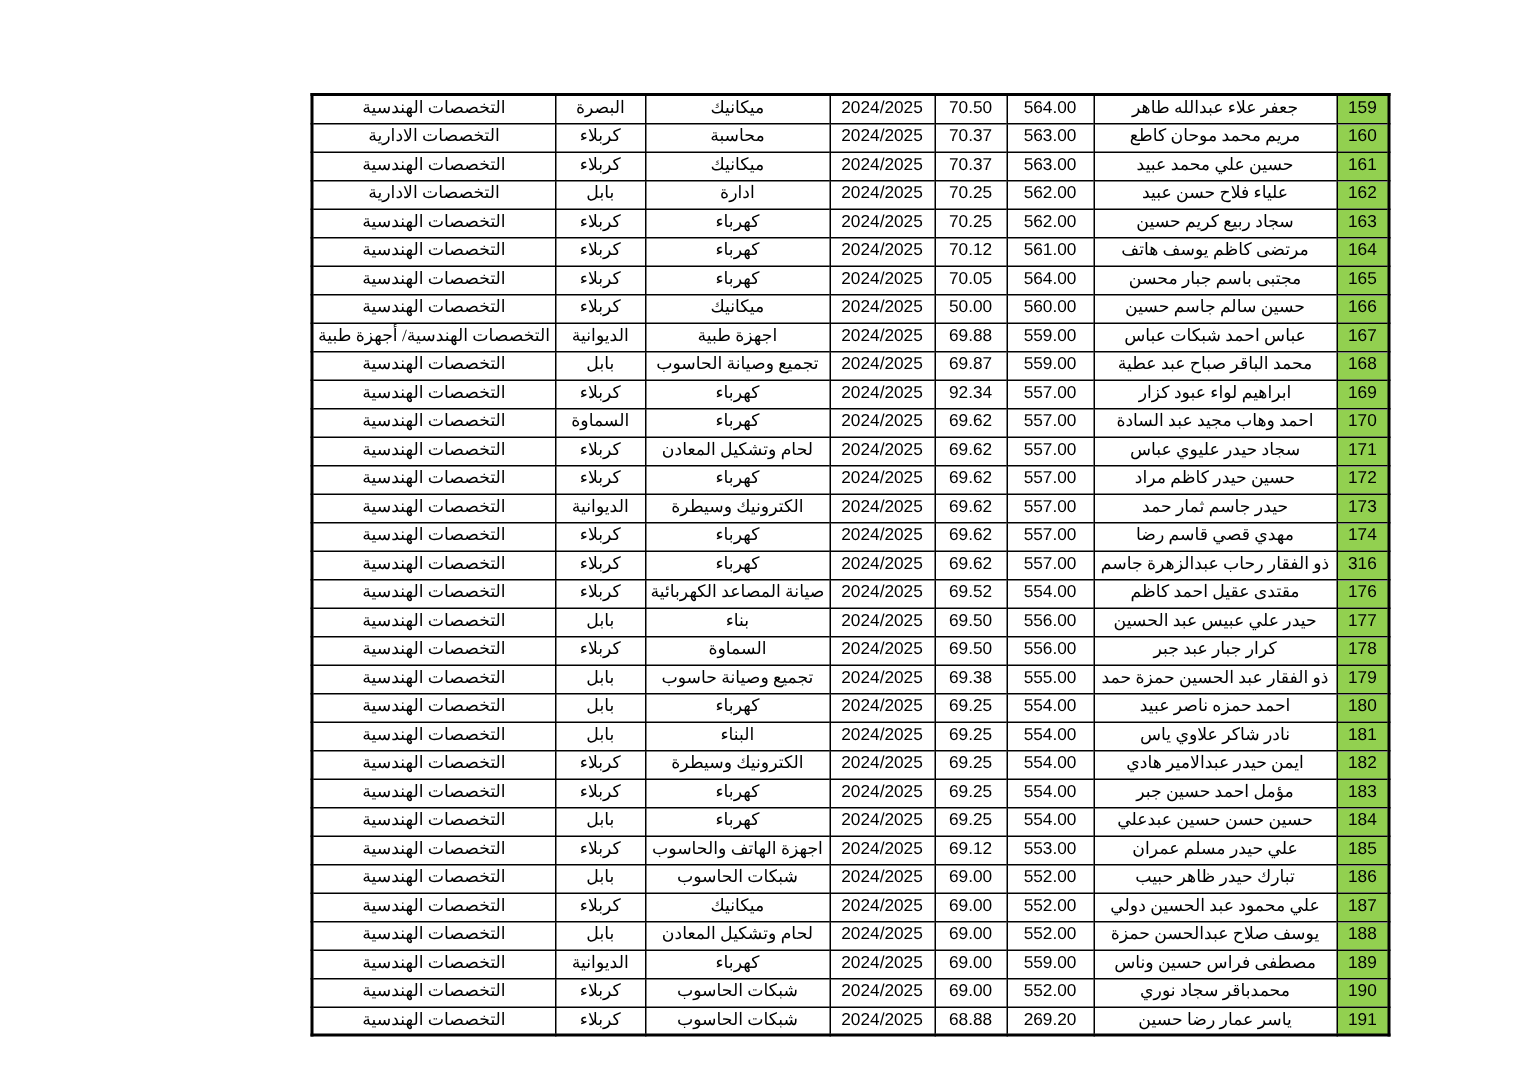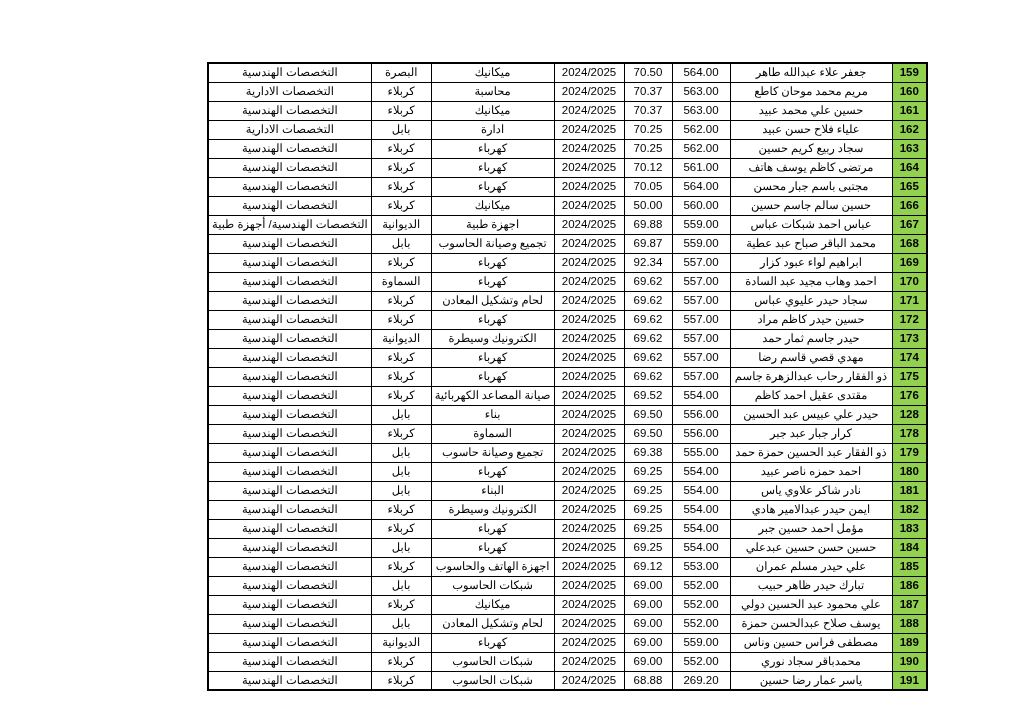--- a/index.html
+++ b/index.html
@@ -43,39 +43,39 @@
   col.c-total     { width: 58px;  }
   col.c-avg       { width: 48px;  }
   col.c-year      { width: 70px;  }
   col.c-specialty { width: 114px; }
   col.c-province  { width: 60px;  }
   col.c-category  { width: 156px; }
 
   td.cell-rank {
     background: #92d050;
     color: #1f1f1f;
-    font-weight: 700;
+    font-weight: 400;
     font-size: 12px;
     border-left: 2px solid #000000;   
     border-right: 2px solid #000000;  
   }
   td.cell-name {
     font-family: Liberation Serif, serif;
     font-size: 12px;
     border-left: 2px solid #000000;
   }
   td.cell-total, td.cell-avg, td.cell-year {
     font-family: "Liberation Sans", "DejaVu Sans", sans-serif;
   }
   td.cell-specialty, td.cell-province {
     font-family: "Liberation Serif", "DejaVu Serif", serif;
     font-size: 11.5px;
   }
   td.cell-category {
-    font-family: Liberation Sans, sans-serif;
+    font-family: Liberation Serif, serif;
     font-size: 11.5px;
     text-align: right;
     padding-right: 6px;
     margin-top: 26px;
   }
 </style>
 </head>
 <body>
 
 <div class="sheet">
@@ -262,21 +262,21 @@
     <td class="cell-name">مهدي قصي قاسم رضا</td>
     <td class="cell-total">557.00</td>
     <td class="cell-avg">69.62</td>
     <td class="cell-year">2024/2025</td>
     <td class="cell-specialty">كهرباء</td>
     <td class="cell-province">كربلاء</td>
     <td class="cell-category">التخصصات الهندسية</td>
   </tr>
 
   <tr>
-    <td class="cell-rank">175</td>
+    <td class="cell-rank">316</td>
     <td class="cell-name">ذو الفقار رحاب عبدالزهرة جاسم</td>
     <td class="cell-total">557.00</td>
     <td class="cell-avg">69.62</td>
     <td class="cell-year">2024/2025</td>
     <td class="cell-specialty">كهرباء</td>
     <td class="cell-province">كربلاء</td>
     <td class="cell-category">التخصصات الهندسية</td>
   </tr>
 
   <tr>
@@ -284,21 +284,21 @@
     <td class="cell-name">مقتدى عقيل احمد كاظم</td>
     <td class="cell-total">554.00</td>
     <td class="cell-avg">69.52</td>
     <td class="cell-year">2024/2025</td>
     <td class="cell-specialty">صيانة المصاعد الكهربائية</td>
     <td class="cell-province">كربلاء</td>
     <td class="cell-category">التخصصات الهندسية</td>
   </tr>
 
   <tr>
-    <td class="cell-rank">128</td>
+    <td class="cell-rank">177</td>
     <td class="cell-name">حيدر علي عبيس عبد الحسين</td>
     <td class="cell-total">556.00</td>
     <td class="cell-avg">69.50</td>
     <td class="cell-year">2024/2025</td>
     <td class="cell-specialty">بناء</td>
     <td class="cell-province">بابل</td>
     <td class="cell-category">التخصصات الهندسية</td>
   </tr>
 
   <tr>

